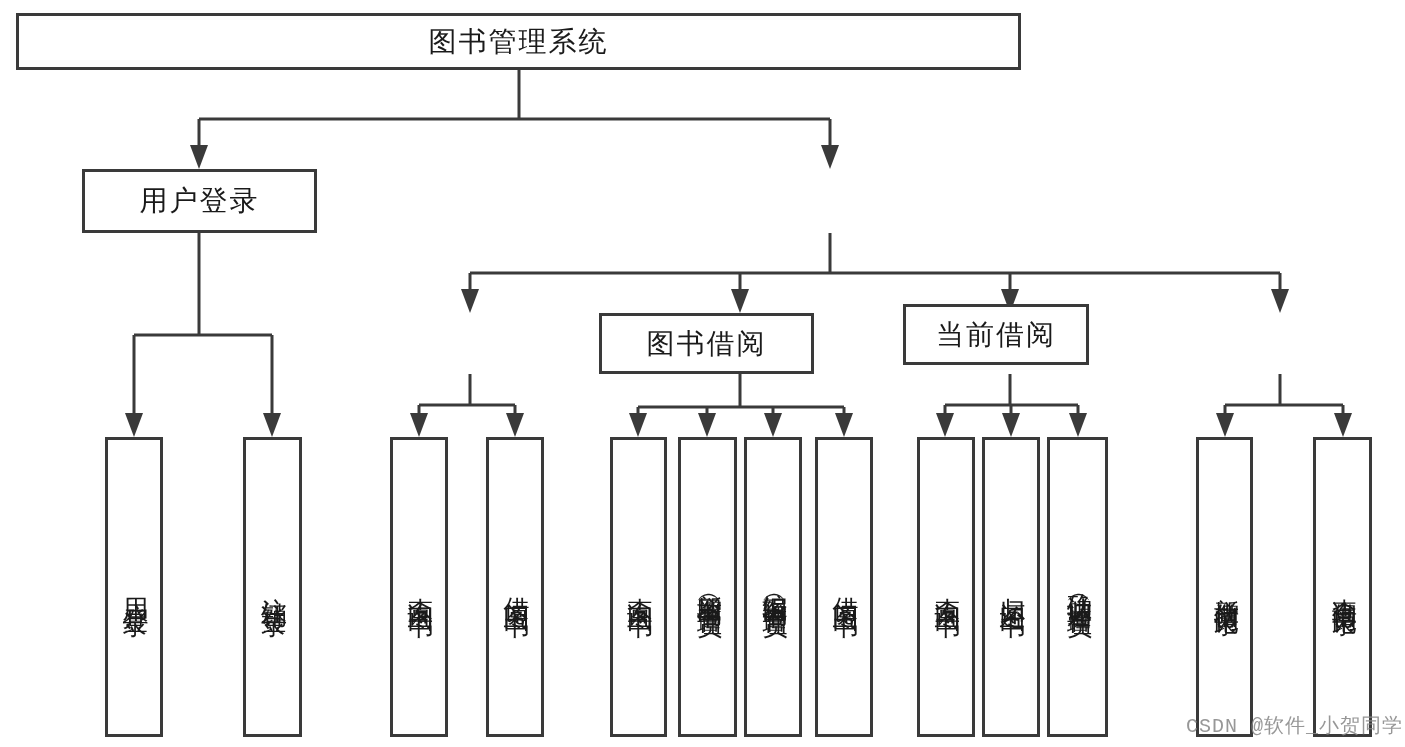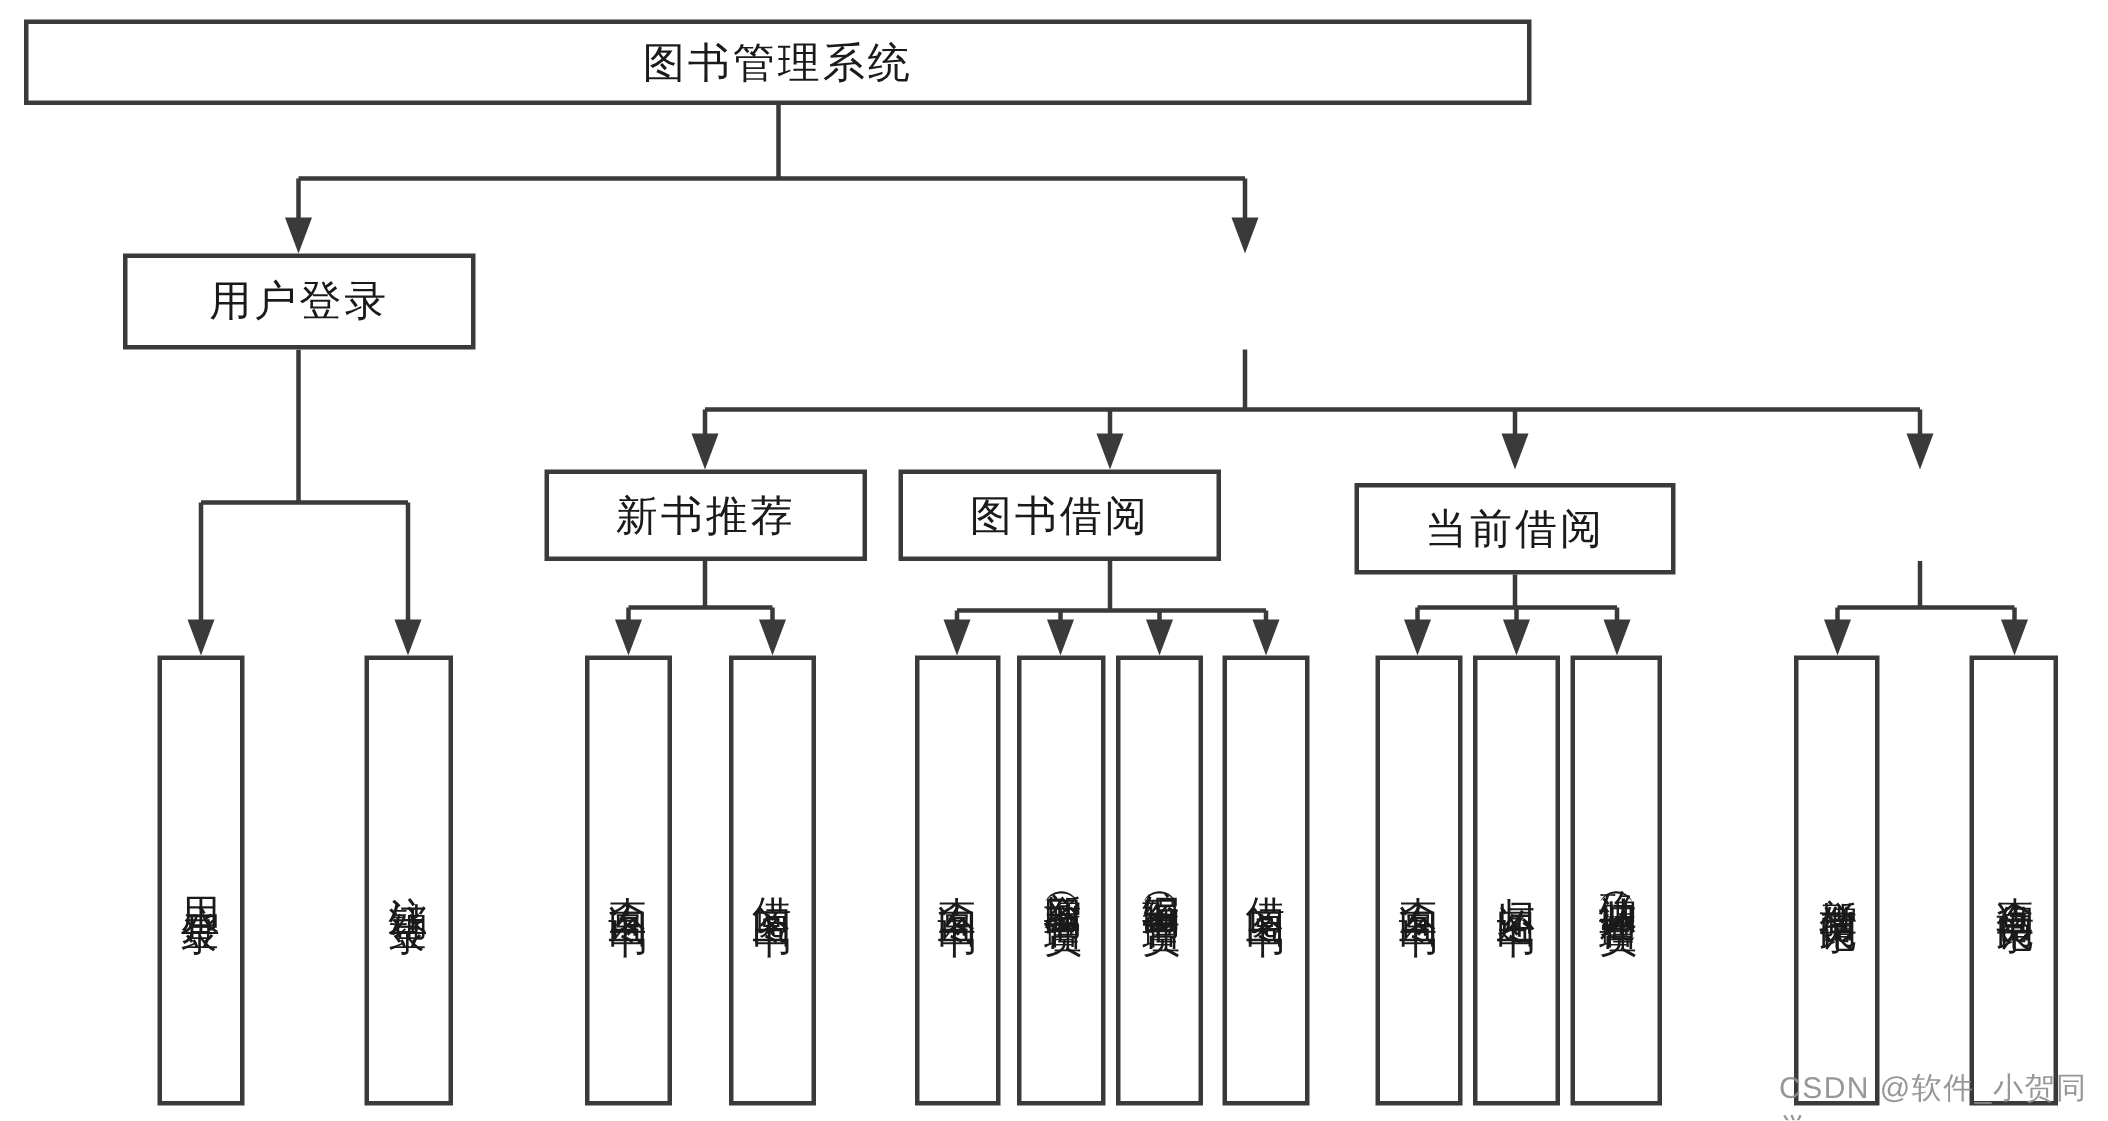--- a/index.html
+++ b/index.html
@@ -1,18 +1,18 @@
 <!DOCTYPE html>
 <html><head>
 <meta charset="utf-8">
 <style>
   html,body{margin:0;padding:0;background:#ffffff;}
   .canvas{
     position:relative;width:1405px;height:747px;background:#ffffff;
-    font-family:Liberation Sans, sans-serif;
+    font-family:Liberation Mono, monospace;
     overflow:hidden;
   }
   svg.wires{position:absolute;left:0;top:0;width:1405px;height:747px;}
   .node{
     position:absolute;box-sizing:border-box;background:#ffffff;
     border:3px solid #3a3a3a;color:#1a1a1a;
     display:flex;align-items:center;justify-content:center;
     white-space:nowrap;
   }
   .h-node{font-size:28px;letter-spacing:2px;}
@@ -20,21 +20,21 @@
     writing-mode:vertical-rl;text-orientation:mixed;
     font-size:26px;letter-spacing:5px;line-height:1;
   }
   .v-node.long{letter-spacing:3px;font-size:25px;}
   
   #n-root        {left:16px;  top:13px;  width:1005px;height:57px;}
   #n-l2-login    {left:82px;  top:169px; width:235px; height:64px;}
   #n-l2-mgmt     {left:712px; top:169px; width:236px; height:64px;}
   #n-l3-newbook  {left:363px; top:313px; width:215px; height:61px;}
   #n-l3-borrow   {left:599px; top:313px; width:215px; height:61px;}
-  #n-l3-current  {left:903px; top:322px; width:214px; height:61px;}
+  #n-l3-current  {left:903px; top:304px; width:186px; height:61px;}
   #n-l3-records  {left:1173px;top:313px; width:214px; height:61px;}
   #n-lf-login    {left:105px; top:437px; width:58px;  height:300px;}
   #n-lf-logout   {left:243px; top:437px; width:59px;  height:300px;}
   #n-lf-query1   {left:390px; top:437px; width:58px;  height:300px;}
   #n-lf-borrow1  {left:486px; top:437px; width:58px;  height:300px;}
   #n-lf-query2   {left:610px; top:437px; width:57px;  height:300px;}
   #n-lf-addbook  {left:678px; top:437px; width:59px;  height:300px;}
   #n-lf-editbook {left:744px; top:437px; width:58px;  height:300px;}
   #n-lf-borrow2  {left:815px; top:437px; width:58px;  height:300px;}
   #n-lf-query3   {left:917px; top:437px; width:58px;  height:300px;}
@@ -82,21 +82,20 @@
       <polygon points="1078,437 1069,413 1087,413"></polygon>
       <polygon points="1225,437 1216,413 1234,413"></polygon>
       <polygon points="1343,437 1334,413 1352,413"></polygon>
     </g>
   </svg>
 
   <div id="n-root" class="node h-node">图书管理系统</div>
 
   <div id="n-l2-login" class="node h-node">用户登录</div>
 
-  <div id="n-l3-newbook" class="node h-node">新书推荐</div>
   <div id="n-l3-borrow" class="node h-node">图书借阅</div>
   <div id="n-l3-current" class="node h-node">当前借阅</div>
 
   <div id="n-lf-login" class="node v-node">用户登录</div>
   <div id="n-lf-logout" class="node v-node">注销登录</div>
 
   <div id="n-lf-query1" class="node v-node">查询图书</div>
   <div id="n-lf-borrow1" class="node v-node">借阅图书</div>
 
   <div id="n-lf-query2" class="node v-node">查询图书</div>

